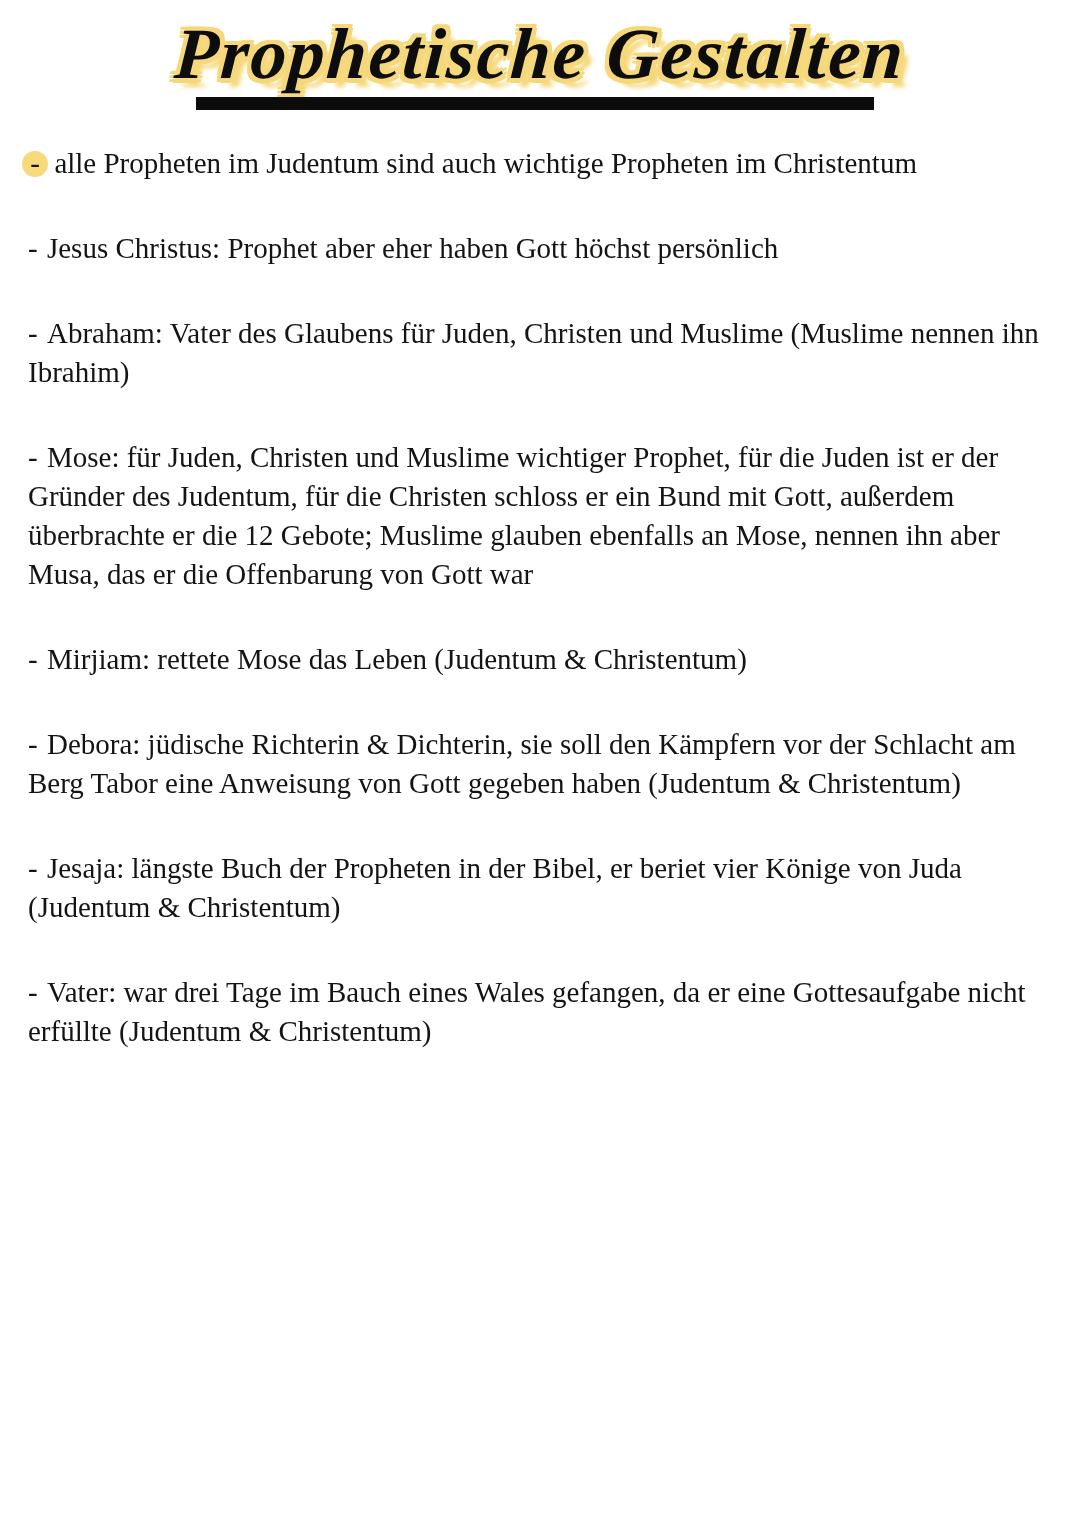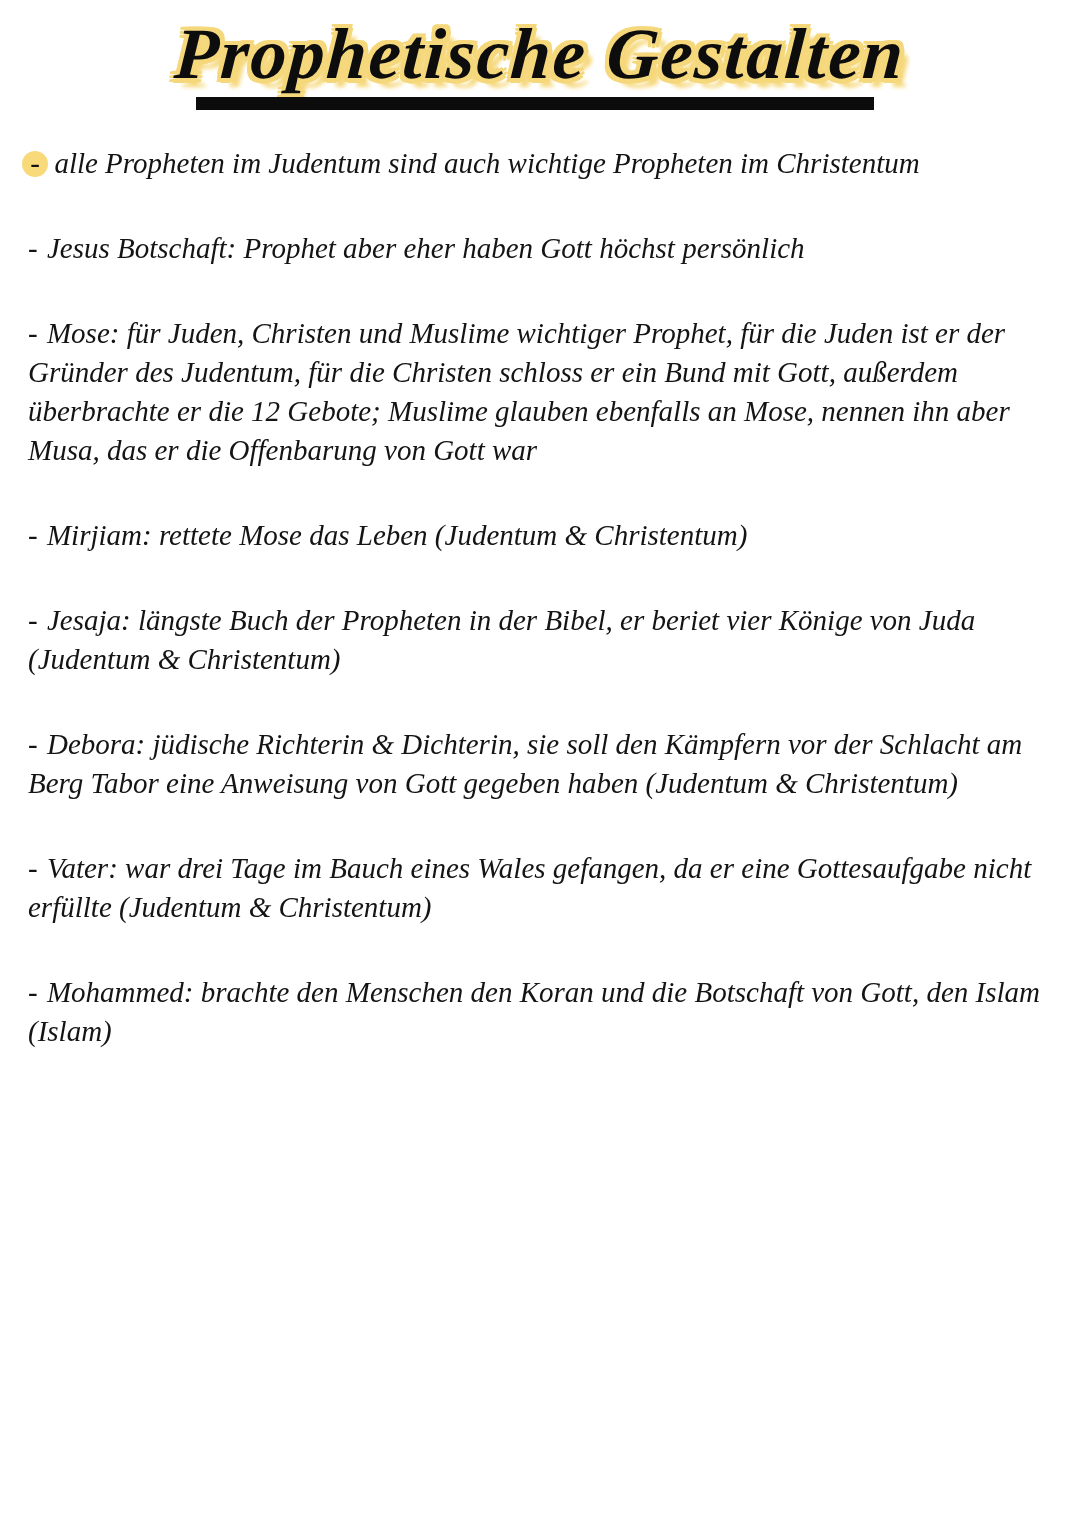--- a/index.html
+++ b/index.html
@@ -54,21 +54,20 @@
     background:var(--bar);
     margin:-6px auto 0 auto;
     position:relative;
     left:-5px;
   }
   
   .note-body{
     padding:34px 22px 0 28px;
     font-size:29px;
     line-height:39px;
-    font-style:italic;
   }
   .entry{
     margin-bottom:46px;
   }
   .dash{
     margin-right:0.32em;
   }
   
   .dot-hl{
     display:inline-block;
@@ -109,42 +108,42 @@
     <div class="title-underline"></div>
   </div>
 
   <div class="note-body">
 
     <p class="entry">
       <span class="dot-hl"><span>-</span></span><span>alle Propheten im Judentum sind auch wichtige Propheten im Christentum</span>
     </p>
 
     <p class="entry">
-      <span class="dash">-</span><span class="hl-name">Jesus Botschaft:</span><span> Prophet aber eher haben Gott höchst persönlich</span>
+      <span class="dash">-</span><span class="hl-name">Jesus Christus:</span><span> Prophet aber eher haben Gott höchst persönlich</span>
     </p>
 
+    <p class="entry">
+      <span class="dash">-</span><span class="hl-name">Abraham:</span><span> Vater des Glaubens für Juden, Christen und Muslime (Muslime nennen ihn Ibrahim)</span>
+    </p>
 
     <p class="entry">
       <span class="dash">-</span><span class="hl-name">Mose</span><span>: für Juden, Christen und Muslime wichtiger Prophet, für die Juden ist er der Gründer des Judentum, für die Christen schloss er ein Bund mit Gott, außerdem überbrachte er die 12 Gebote; Muslime glauben ebenfalls an Mose, nennen ihn aber Musa, das er die Offenbarung von Gott war</span>
     </p>
 
     <p class="entry">
       <span class="dash">-</span><span class="hl-name">Mirjiam</span><span>: rettete Mose das Leben (Judentum &amp; Christentum)</span>
     </p>
 
     <p class="entry">
-      <span class="dash">-</span><span class="hl-name">Jesaja</span><span>: längste Buch der Propheten in der Bibel, er beriet vier Könige von Juda (Judentum &amp; Christentum)</span>
+      <span class="dash">-</span><span class="hl-name">Debora</span><span>: jüdische Richterin &amp; Dichterin, sie soll den Kämpfern vor der Schlacht am Berg Tabor eine Anweisung von Gott gegeben haben (Judentum &amp; Christentum)</span>
     </p>
 
     <p class="entry">
-      <span class="dash">-</span><span class="hl-name">Debora</span><span>: jüdische Richterin &amp; Dichterin, sie soll den Kämpfern vor der Schlacht am Berg Tabor eine Anweisung von Gott gegeben haben (Judentum &amp; Christentum)</span>
+      <span class="dash">-</span><span class="hl-name">Jesaja</span><span>: längste Buch der Propheten in der Bibel, er beriet vier Könige von Juda (Judentum &amp; Christentum)</span>
     </p>
 
     <p class="entry">
       <span class="dash">-</span><span class="hl-name">Vater</span><span>: war drei Tage im Bauch eines Wales gefangen, da er eine Gottesaufgabe nicht erfüllte (Judentum &amp; Christentum)</span>
     </p>
 
-    <p class="entry">
-      <span class="dash">-</span><span class="hl-name">Mohammed:</span><span> brachte den Menschen den Koran und die Botschaft von Gott, den Islam (Islam)</span>
-    </p>
 
   </div>
 </div>
 
 </body></html>

